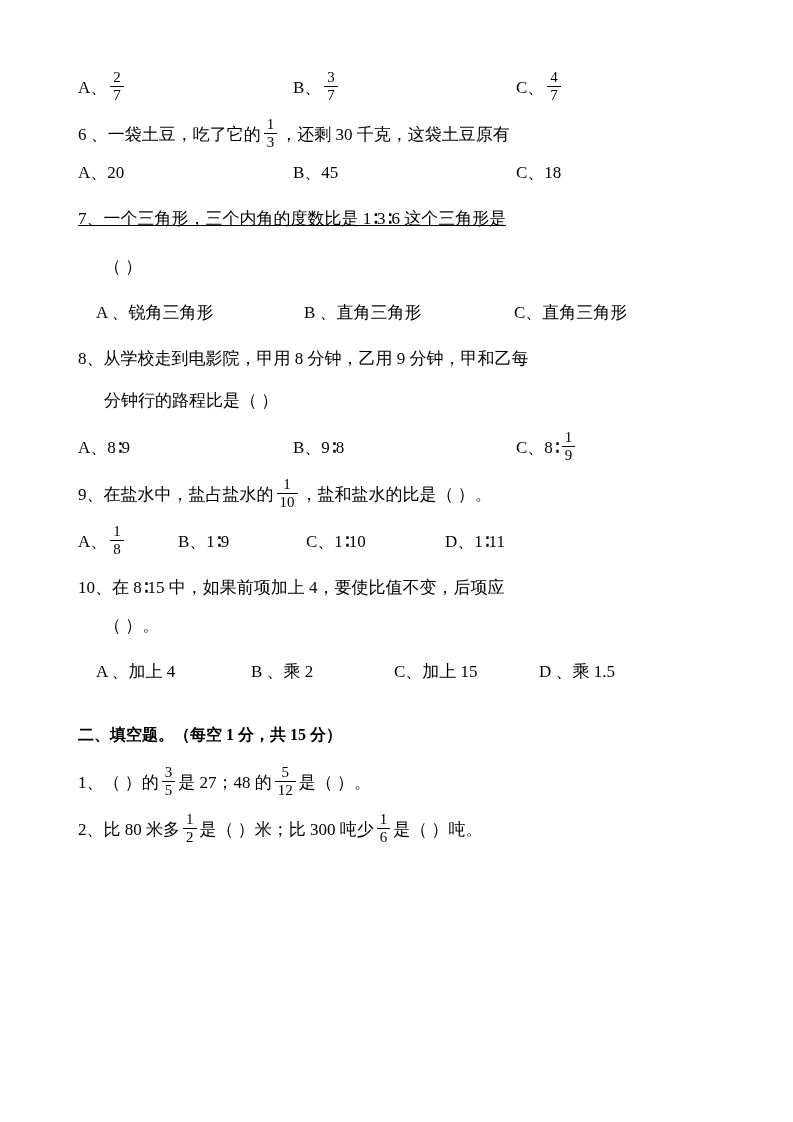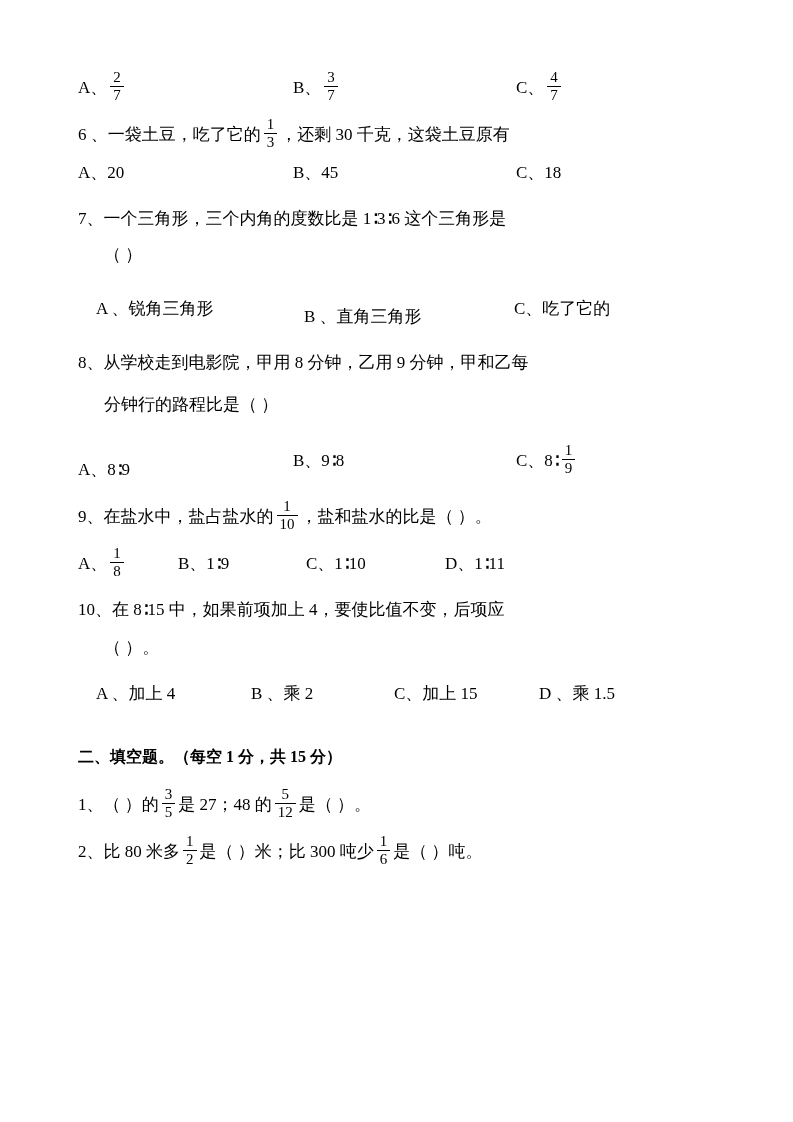--- a/index.html
+++ b/index.html
@@ -113,38 +113,38 @@
       <span class="den">3</span>
     </span>
     <span>，还剩 30 千克，这袋土豆原有</span>
   </div>
   <div class="opts">
     <span class="opt" style="width:215px;">A、20</span>
     <span class="opt" style="width:223px;">B、45</span>
     <span class="opt">C、18</span>
   </div>
 
-  <div class="line" style="margin-bottom:2px;">7、一个三角形，三个内角的度数比是 1∶3∶6 这个三角形是</div>
+  <div class="line" style="margin-bottom:14px;text-decoration:underline;">7、一个三角形，三个内角的度数比是 1∶3∶6 这个三角形是</div>
   <div class="line">
     <span class="indent"></span>
     <span>（    ）</span>
   </div>
   <div class="opts">
     <span class="opt" style="width:208px;padding-left:18px;">A 、锐角三角形</span>
-    <span class="opt" style="width:210px;margin-top:16px;">B 、直角三角形</span>
-    <span class="opt">C、吃了它的</span>
+    <span class="opt" style="width:210px;">B 、直角三角形</span>
+    <span class="opt">C、直角三角形</span>
   </div>
 
   <div class="line" style="margin-bottom:8px;">8、从学校走到电影院，甲用 8 分钟，乙用 9 分钟，甲和乙每</div>
   <div class="line">
     <span class="indent"></span>
     <span>分钟行的路程比是（        ）</span>
   </div>
   <div class="opts">
-    <span class="opt" style="width:215px;margin-top:19px;">A、8∶9</span>
+    <span class="opt" style="width:215px;">A、8∶9</span>
     <span class="opt" style="width:223px;">B、9∶8</span>
     <span class="opt">
       <span>C、8∶</span>
       <span class="frac">
         <span class="num">1</span>
         <span class="den">9</span>
       </span>
     </span>
   </div>
 

